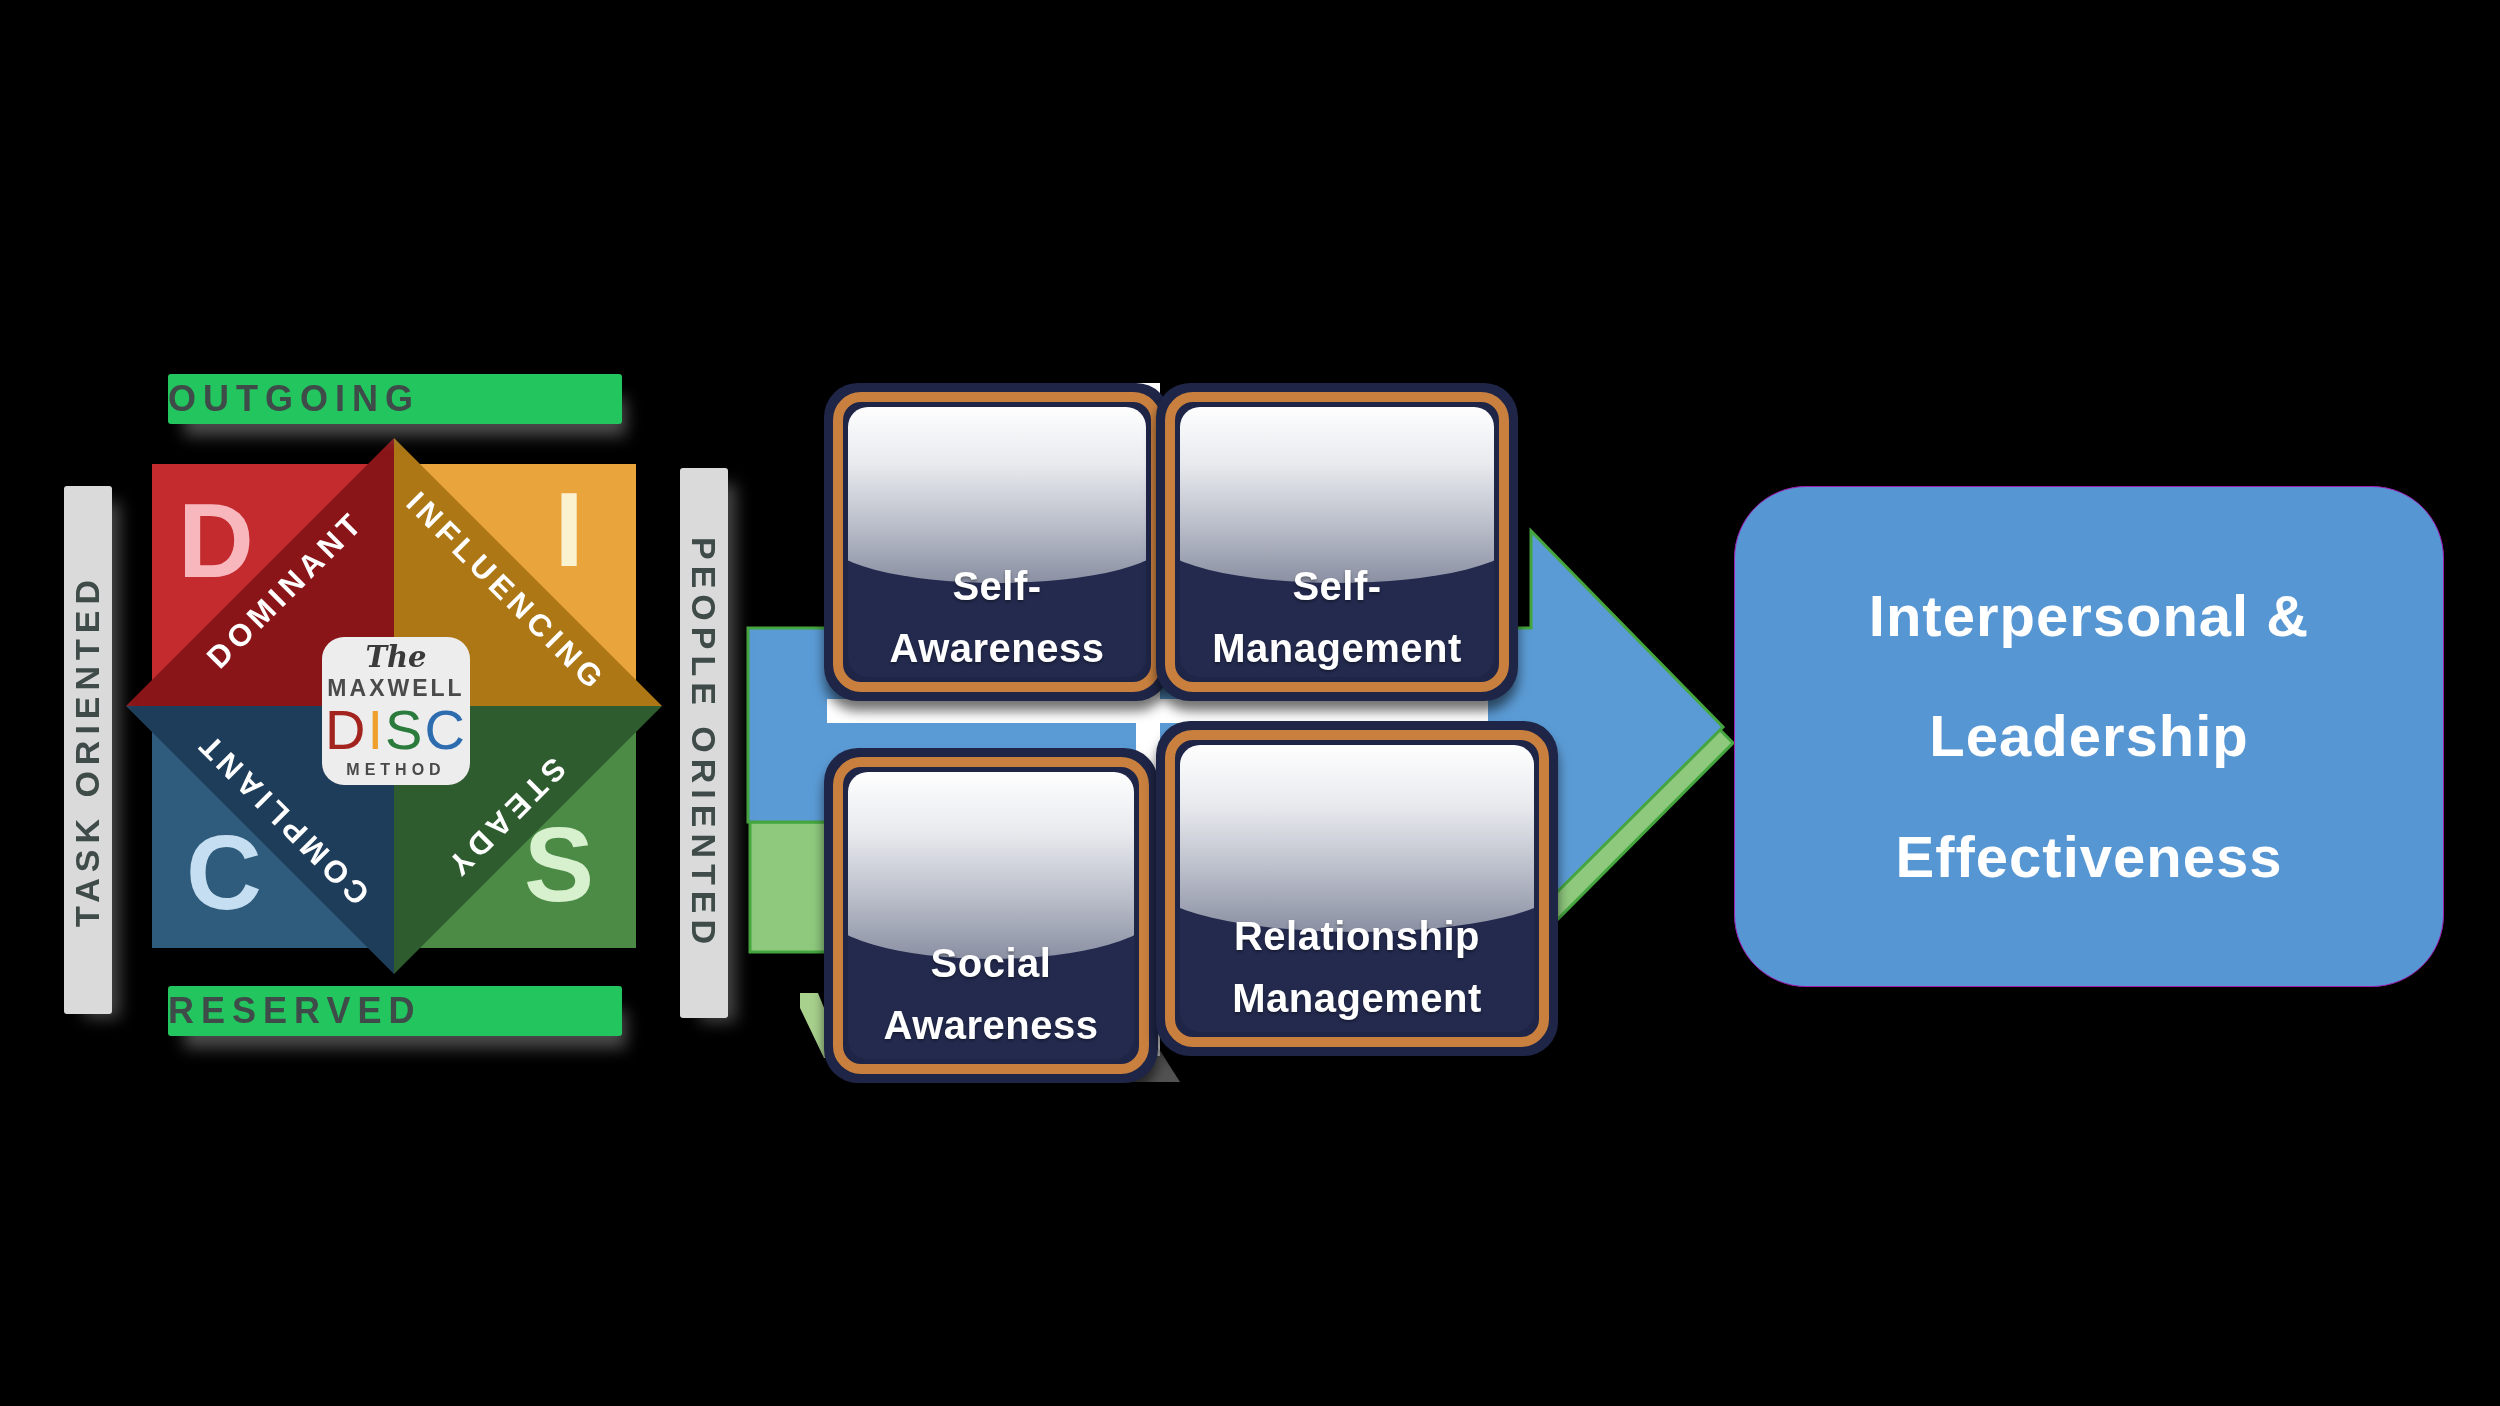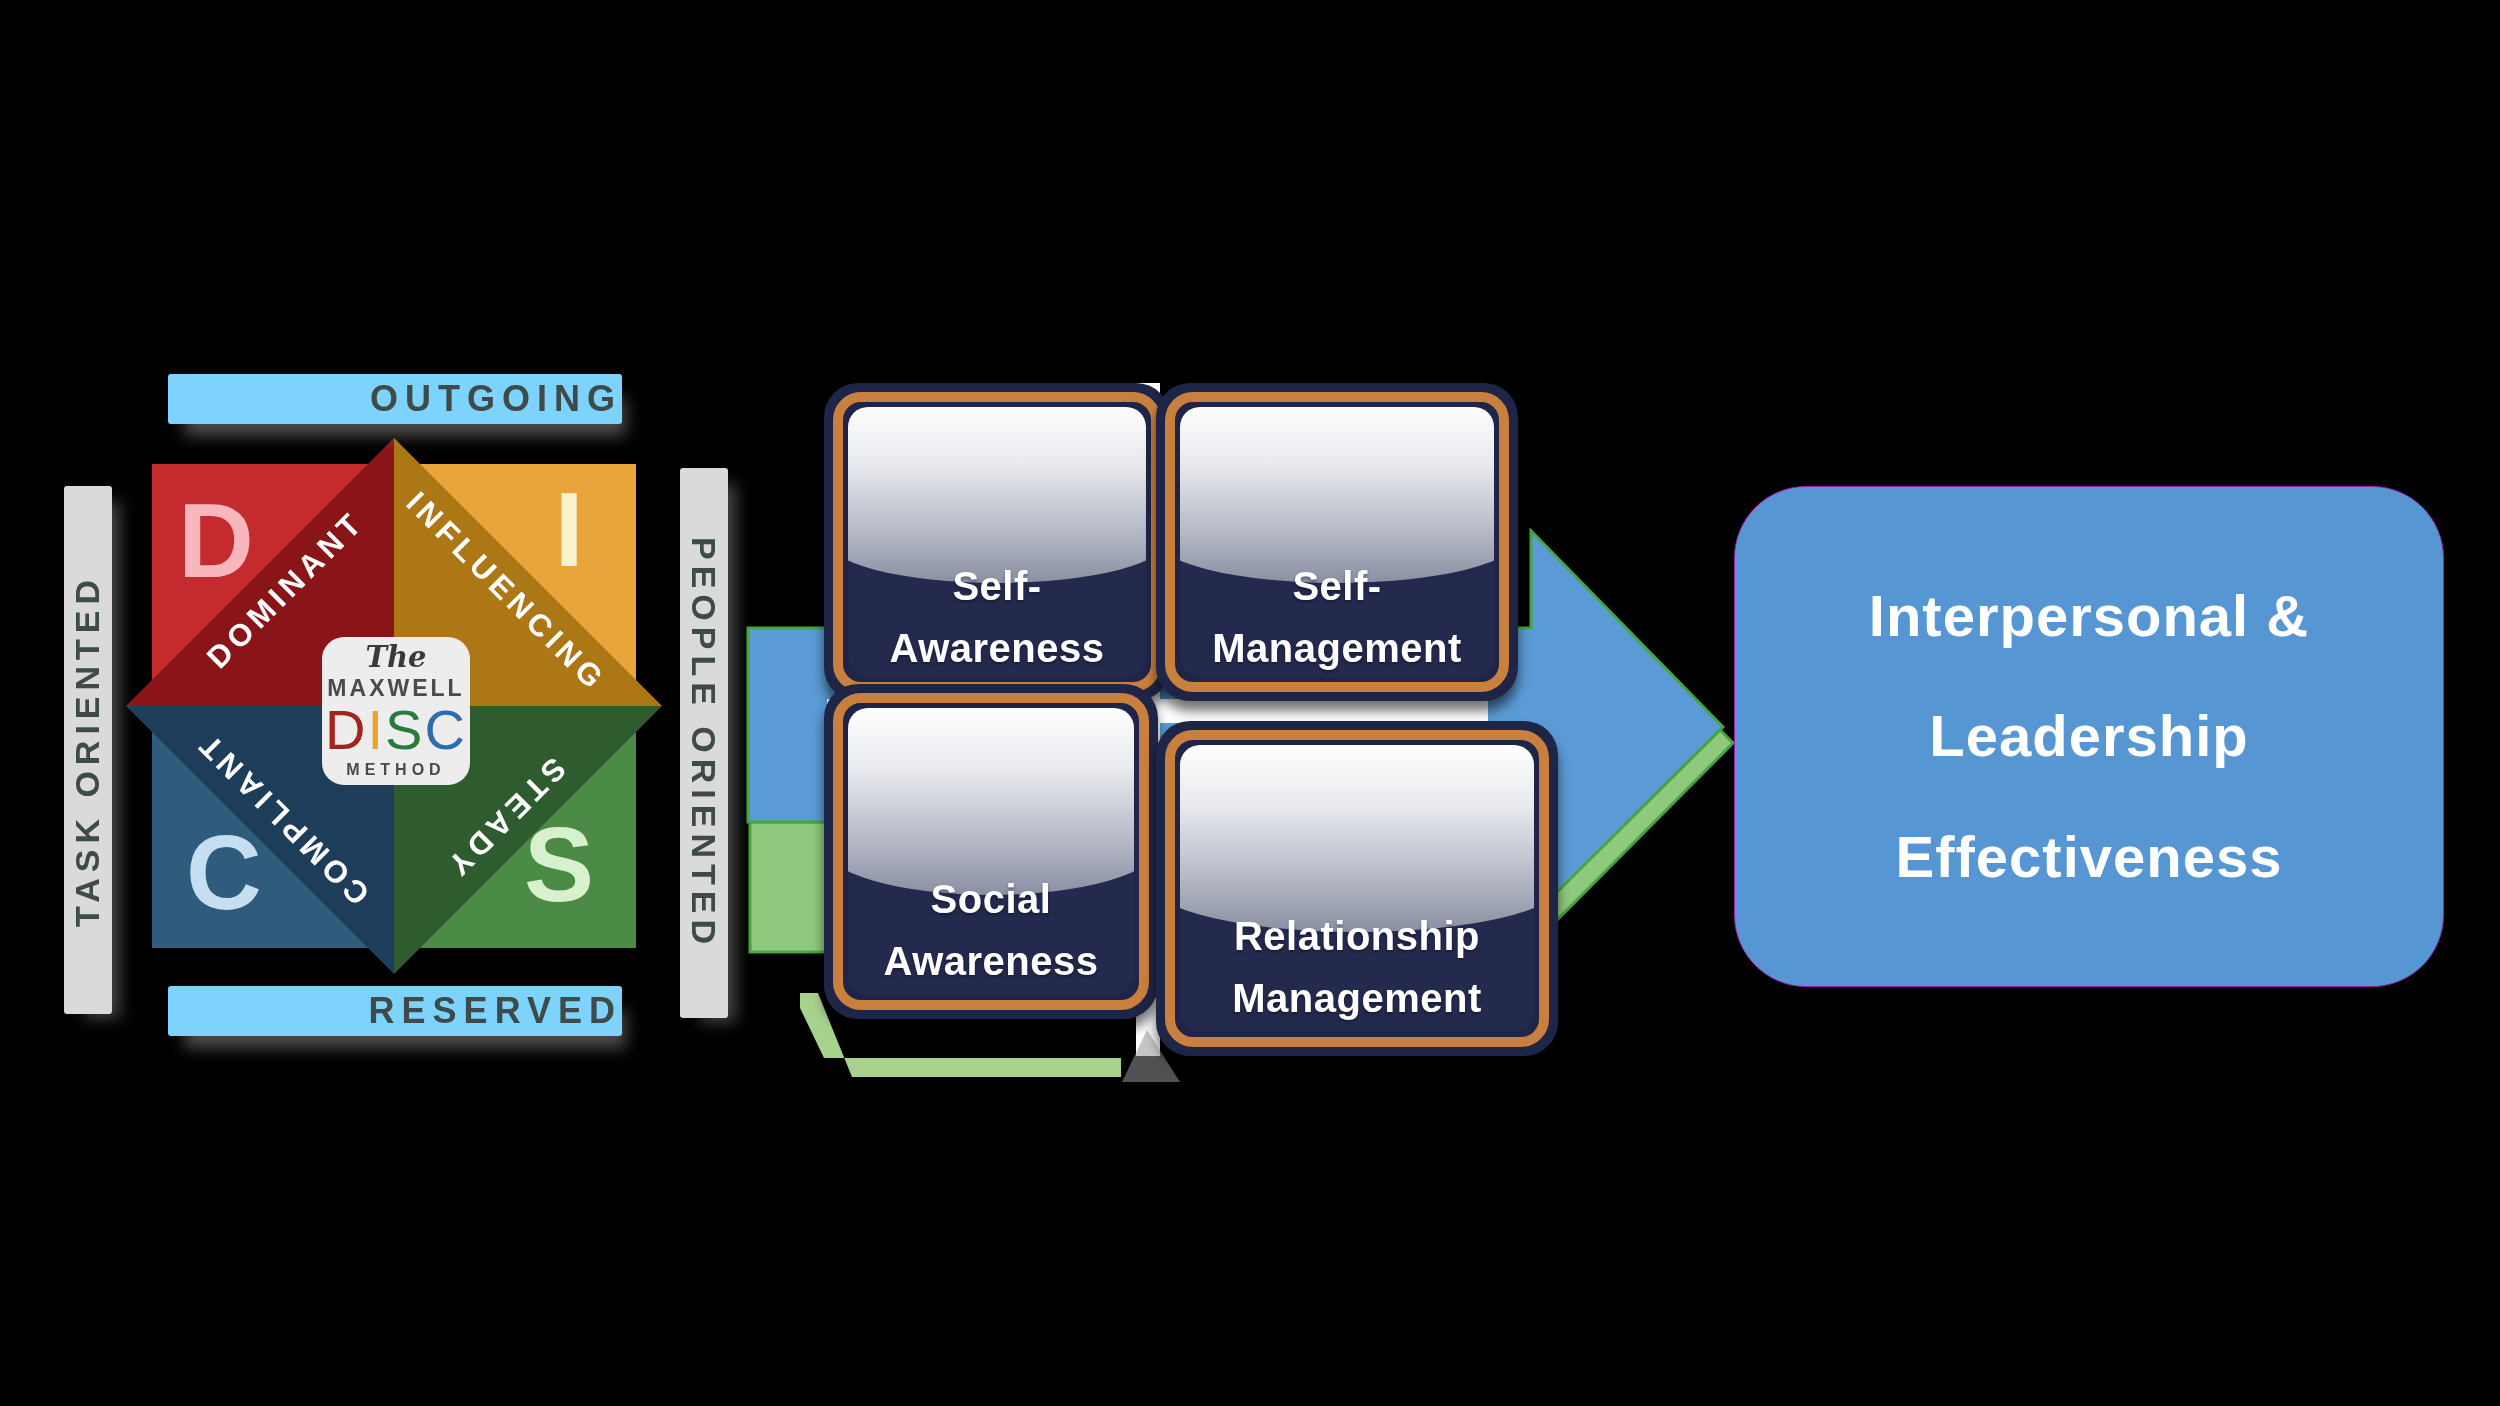--- a/index.html
+++ b/index.html
@@ -1,21 +1,21 @@
 <!DOCTYPE html>
 <html><head>
 <meta charset="utf-8">
 <style>
   html,body{margin:0;padding:0;background:#000;}
   #canvas{position:relative;width:2500px;height:1406px;background:#000000;overflow:hidden;
           font-family:"Liberation Sans", sans-serif;}
   .abs{position:absolute;}
 
   
-  .hbar{position:absolute;background:#7dd3fc;border-radius:3px;display:flex;align-items:center;justify-content:flex-end;
+  .hbar{position:absolute;background:#22c55e;border-radius:3px;display:flex;align-items:center;justify-content:flex-start;
         box-shadow:10px 18px 16px -6px rgba(140,140,140,0.55);}
   .vbar{position:absolute;background:#DADADA;border-radius:3px;display:flex;align-items:center;justify-content:center;
         box-shadow:14px 10px 16px -6px rgba(140,140,140,0.5);}
   .bar-text{color:#3F4B48;font-weight:700;font-size:36px;letter-spacing:7px;white-space:nowrap;}
   .vbar .bar-text{font-size:34px;letter-spacing:6px;}
   .rot-ccw{transform:rotate(-90deg);}
   .rot-cw{transform:rotate(90deg);}
 
   
   .q-letter{position:absolute;transform:translate(-50%,-50%);font-size:105px;font-weight:700;line-height:1;}
@@ -122,21 +122,21 @@
   <div class="eqbox" style="left:1156px;top:383px;width:334px;height:318px">
     <div class="ring"></div>
     <div class="inner">
         <div class="gloss"></div>
       </div>
     <div class="label">
       <div>Self-</div>
       <div>Management</div>
     </div>
   </div>
-  <div class="eqbox" style="left:824px;top:684px;width:306px;height:335px">
+  <div class="eqbox" style="left:824px;top:748px;width:306px;height:335px">
     <div class="ring"></div>
     <div class="inner">
         <div class="gloss"></div>
       </div>
     <div class="label">
       <div>Social</div>
       <div>Awareness</div>
     </div>
   </div>
   <div class="eqbox" style="left:1156px;top:721px;width:374px;height:335px">

